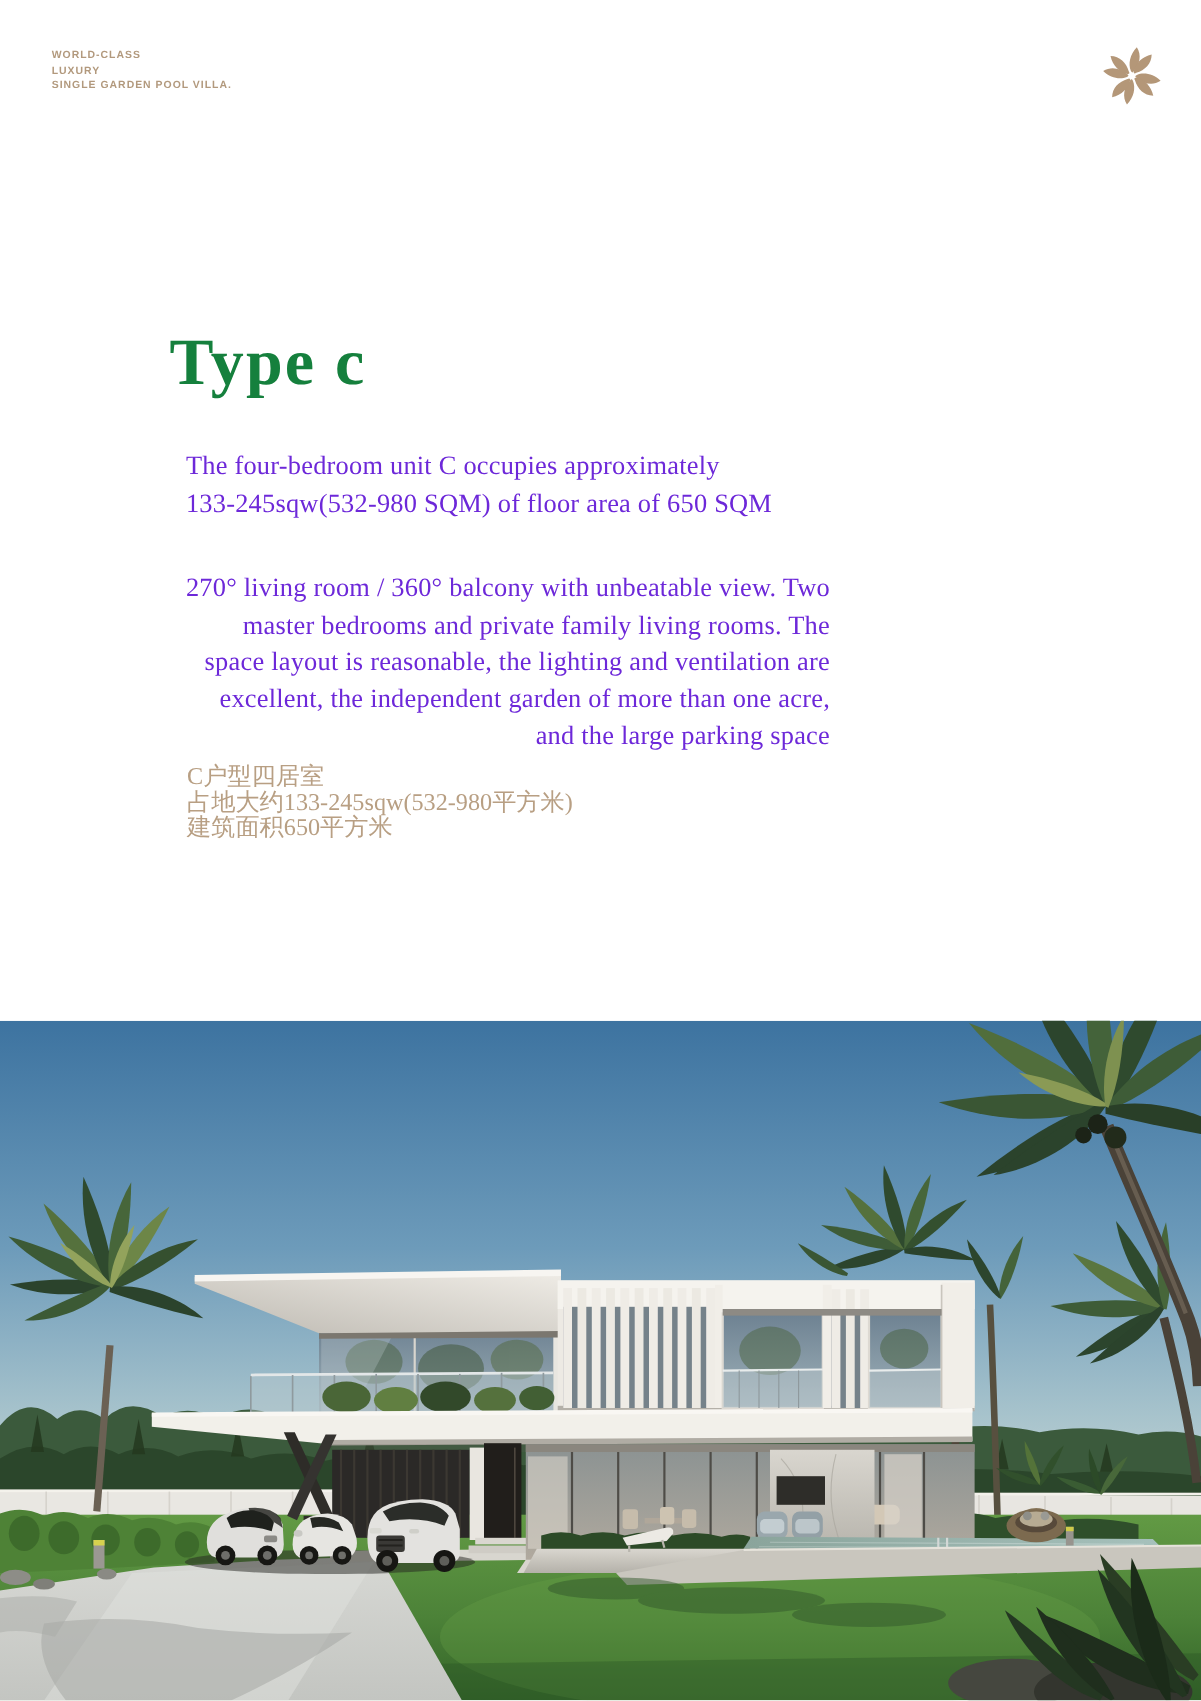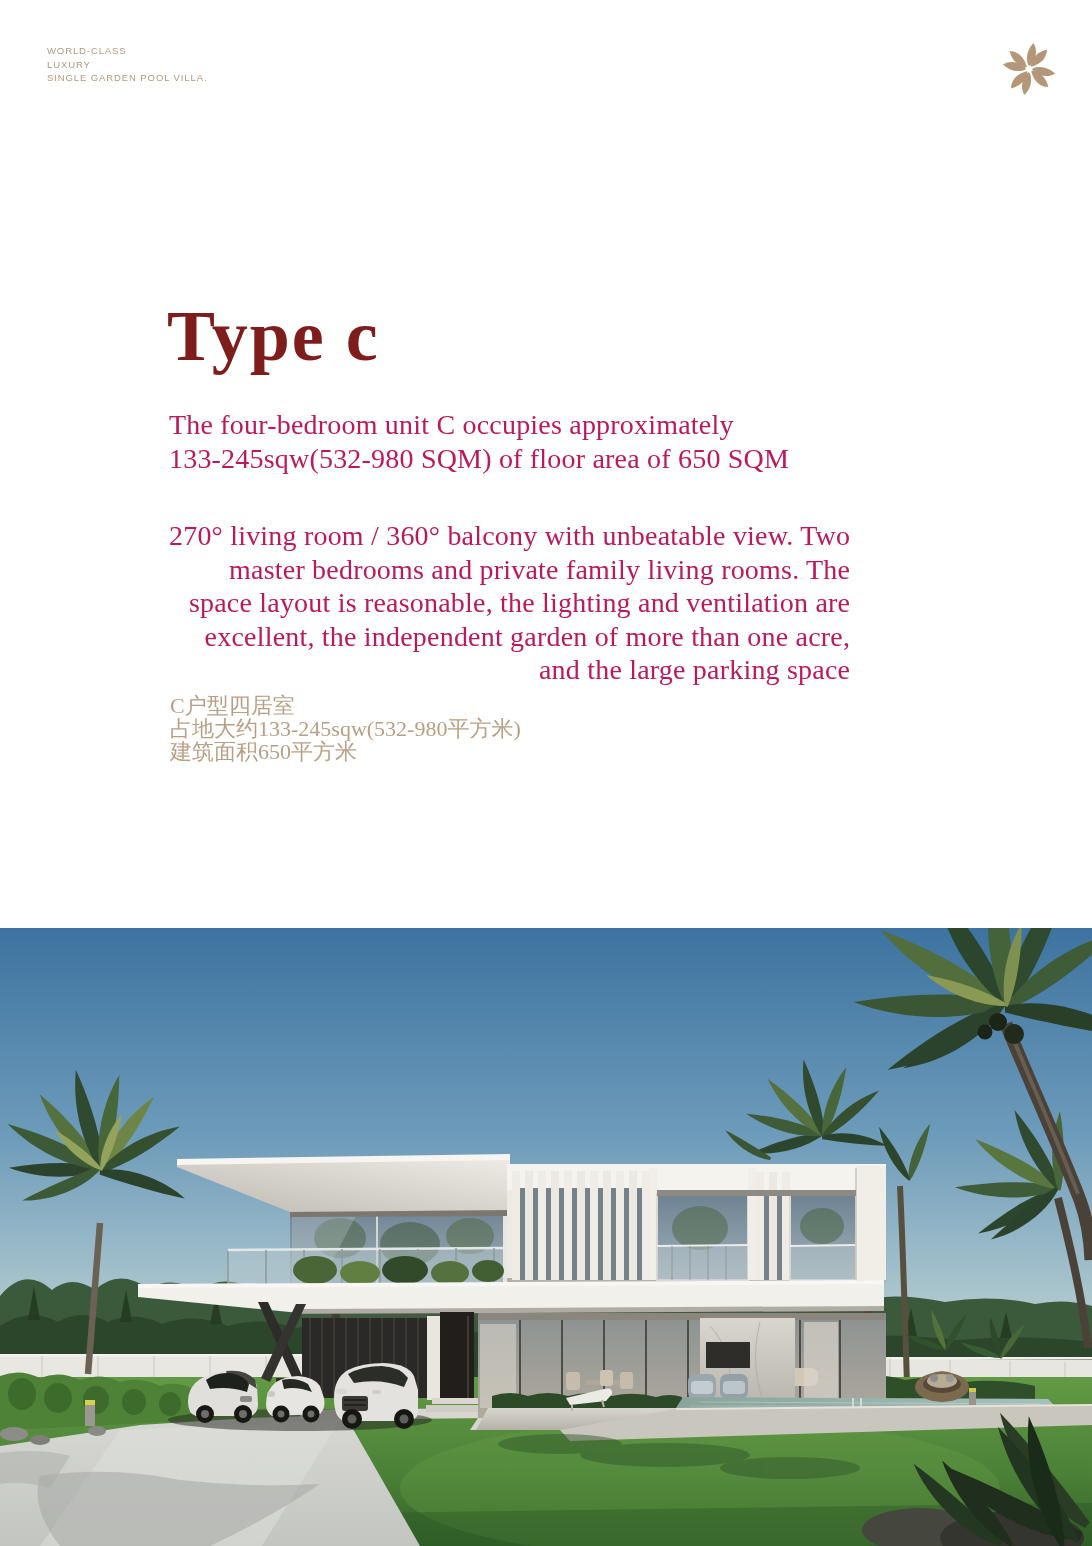--- a/index.html
+++ b/index.html
@@ -1,24 +1,24 @@
 <!DOCTYPE html>
 <html><head>
 <meta charset="utf-8">
 <style>
   html,body{margin:0;padding:0;background:#ffffff;}
   .page{position:relative;width:1092px;height:1546px;background:#ffffff;overflow:hidden;
         font-family:"Liberation Serif",serif;}
   .tagline{position:absolute;left:47px;top:44px;font-family:"Liberation Sans",sans-serif;
            font-size:9.5px;line-height:13.5px;letter-spacing:0.9px;color:#b2997d;
-           white-space:pre-line;font-weight:normal;}
+           white-space:pre-line;font-weight:bold;}
   .logo{position:absolute;left:1002px;top:40px;width:54px;height:58px;}
-  .title{position:absolute;left:167px;top:295px;font-size:72px;font-weight:bold;
-         color:#7f1d1d;letter-spacing:2px;}
-  .para-en{position:absolute;left:169px;color:#be185d;font-size:28px;line-height:33.5px;
+  .title{position:absolute;left:154px;top:295px;font-size:60px;font-weight:bold;
+         color:#15803d;letter-spacing:2px;}
+  .para-en{position:absolute;left:169px;color:#6d28d9;font-size:24px;line-height:33.5px;
            white-space:pre-line;letter-spacing:0.2px;}
   .p1{top:408px;}
   .p2{top:519px;text-align:right;}
   .cn{position:absolute;left:170px;color:#b89f83;font-size:22px;line-height:23px;}
   .cn1{top:694px;white-space:pre-line;}
   .cn2{top:780px;width:818px;}
   .villa{position:absolute;left:0;top:928px;width:1092px;height:618px;}
   .villa svg{display:block;}
 </style>
 </head>

